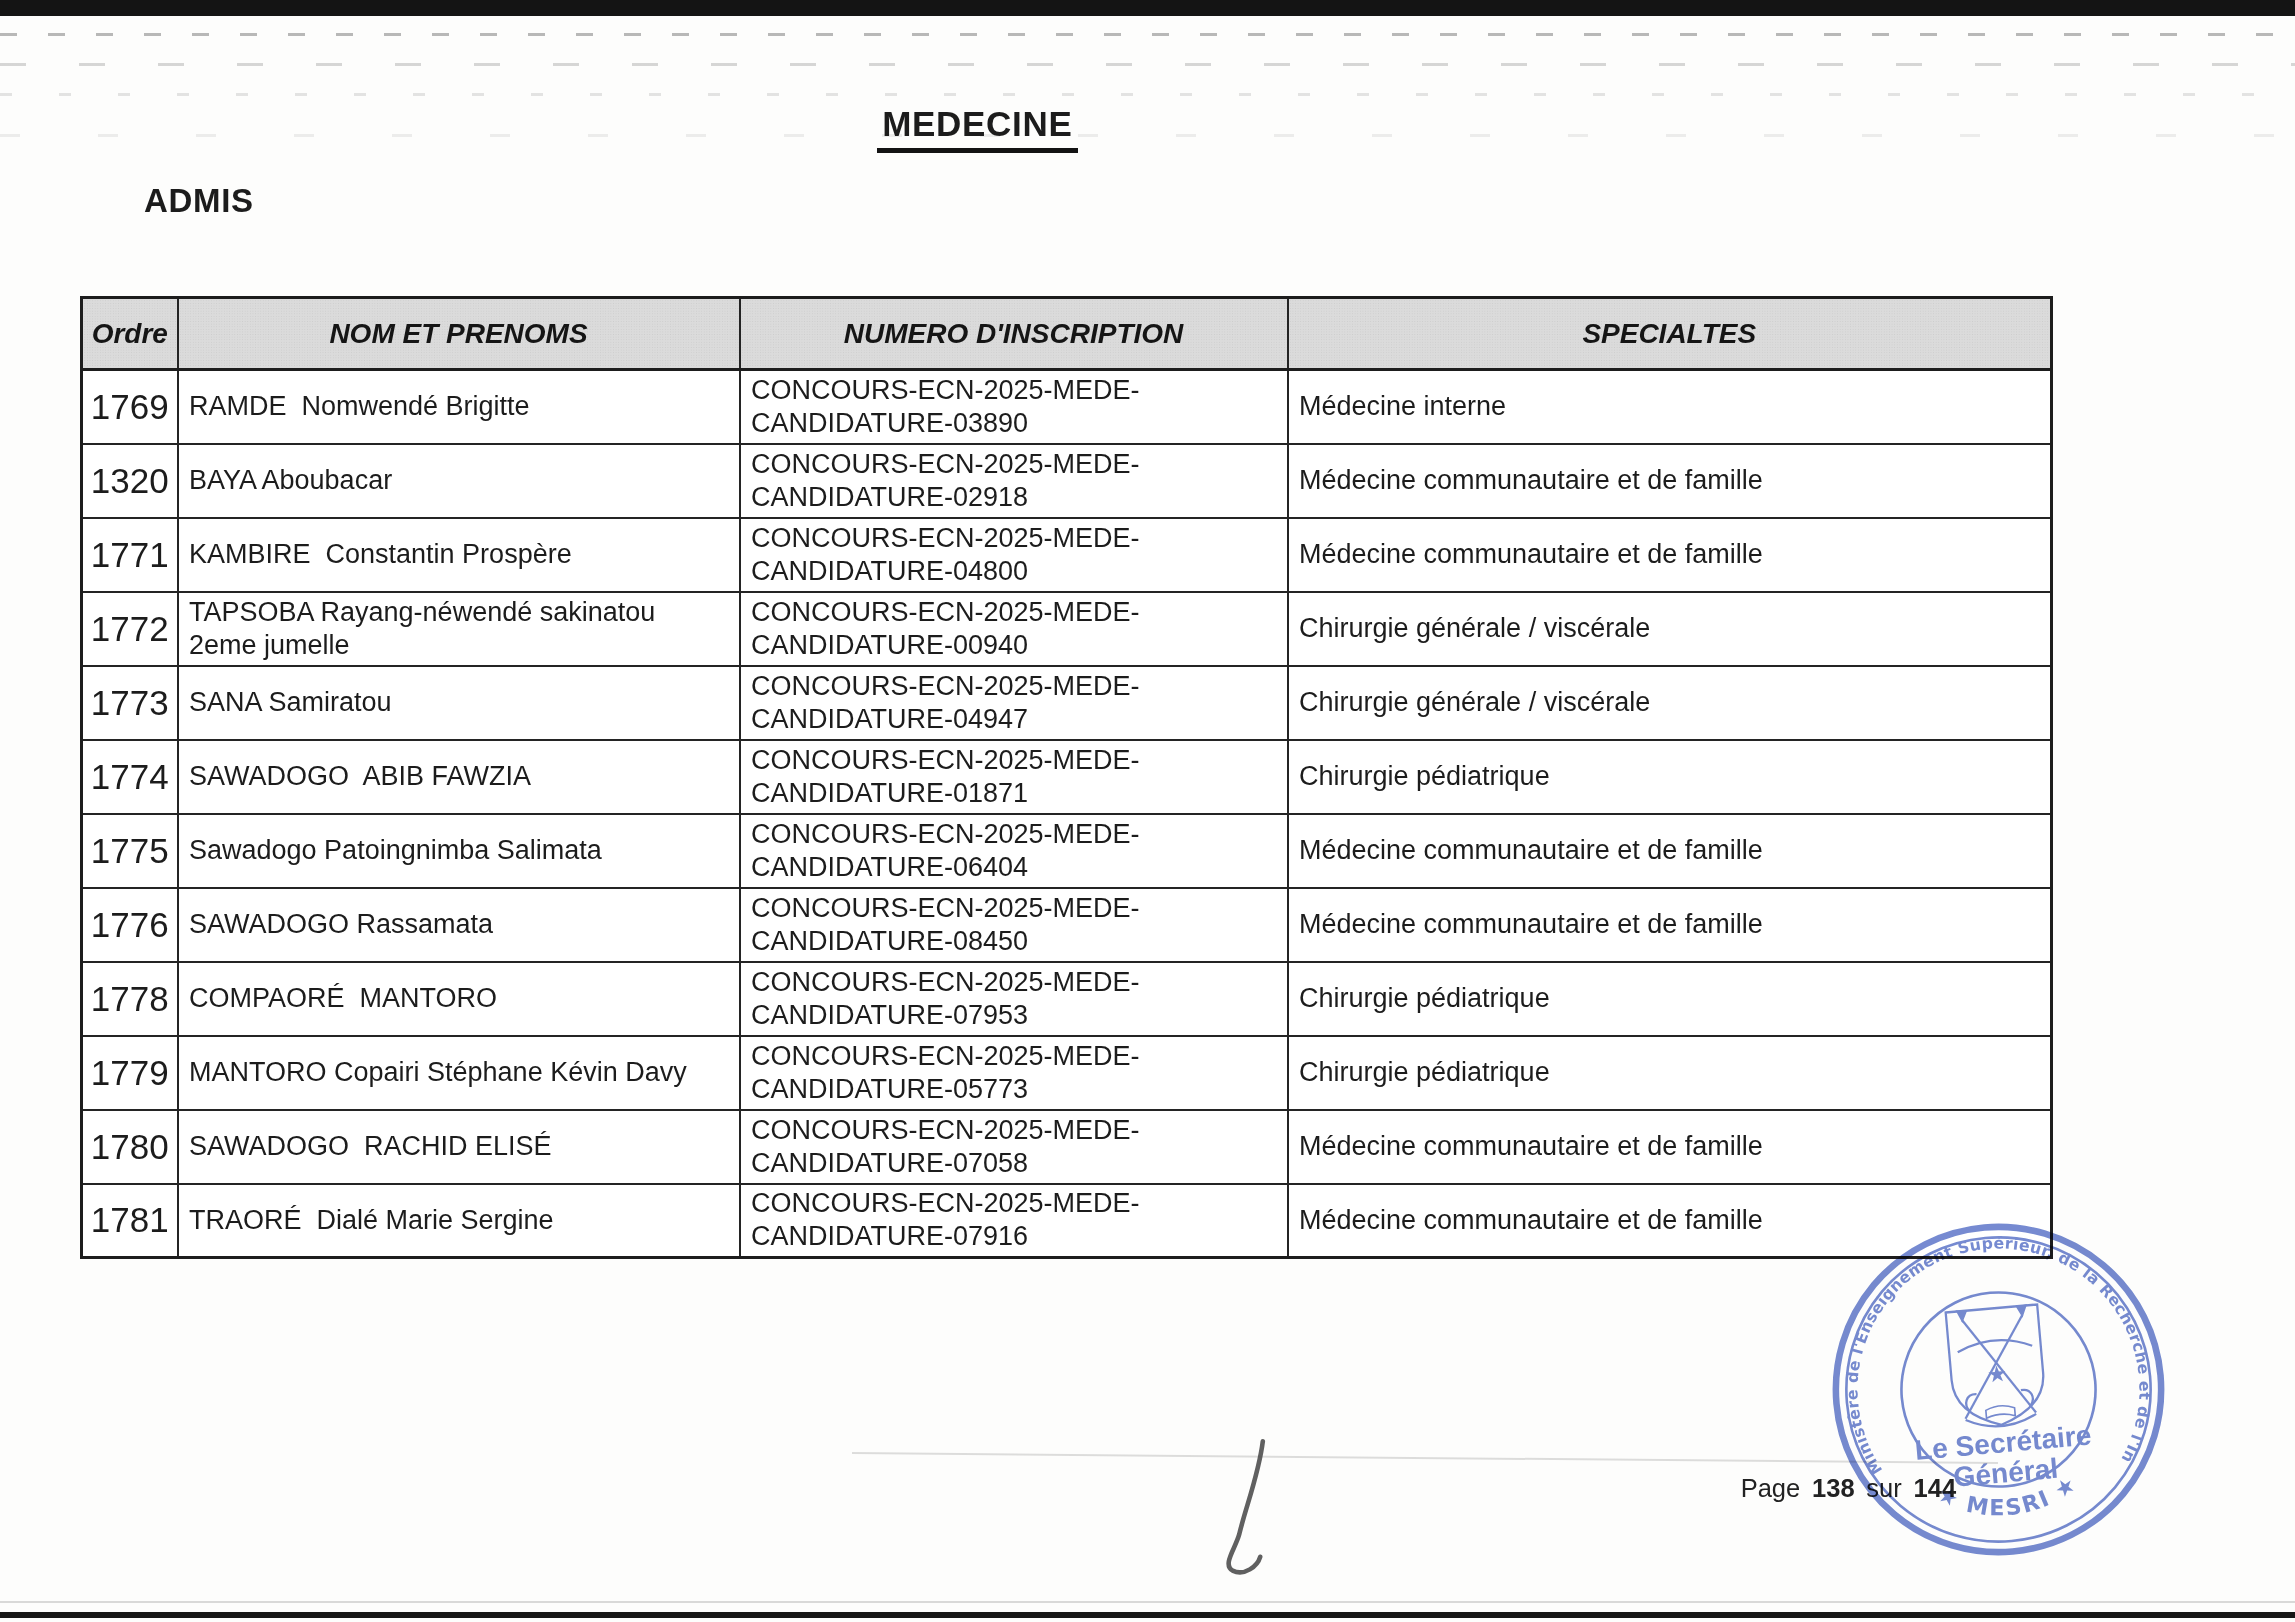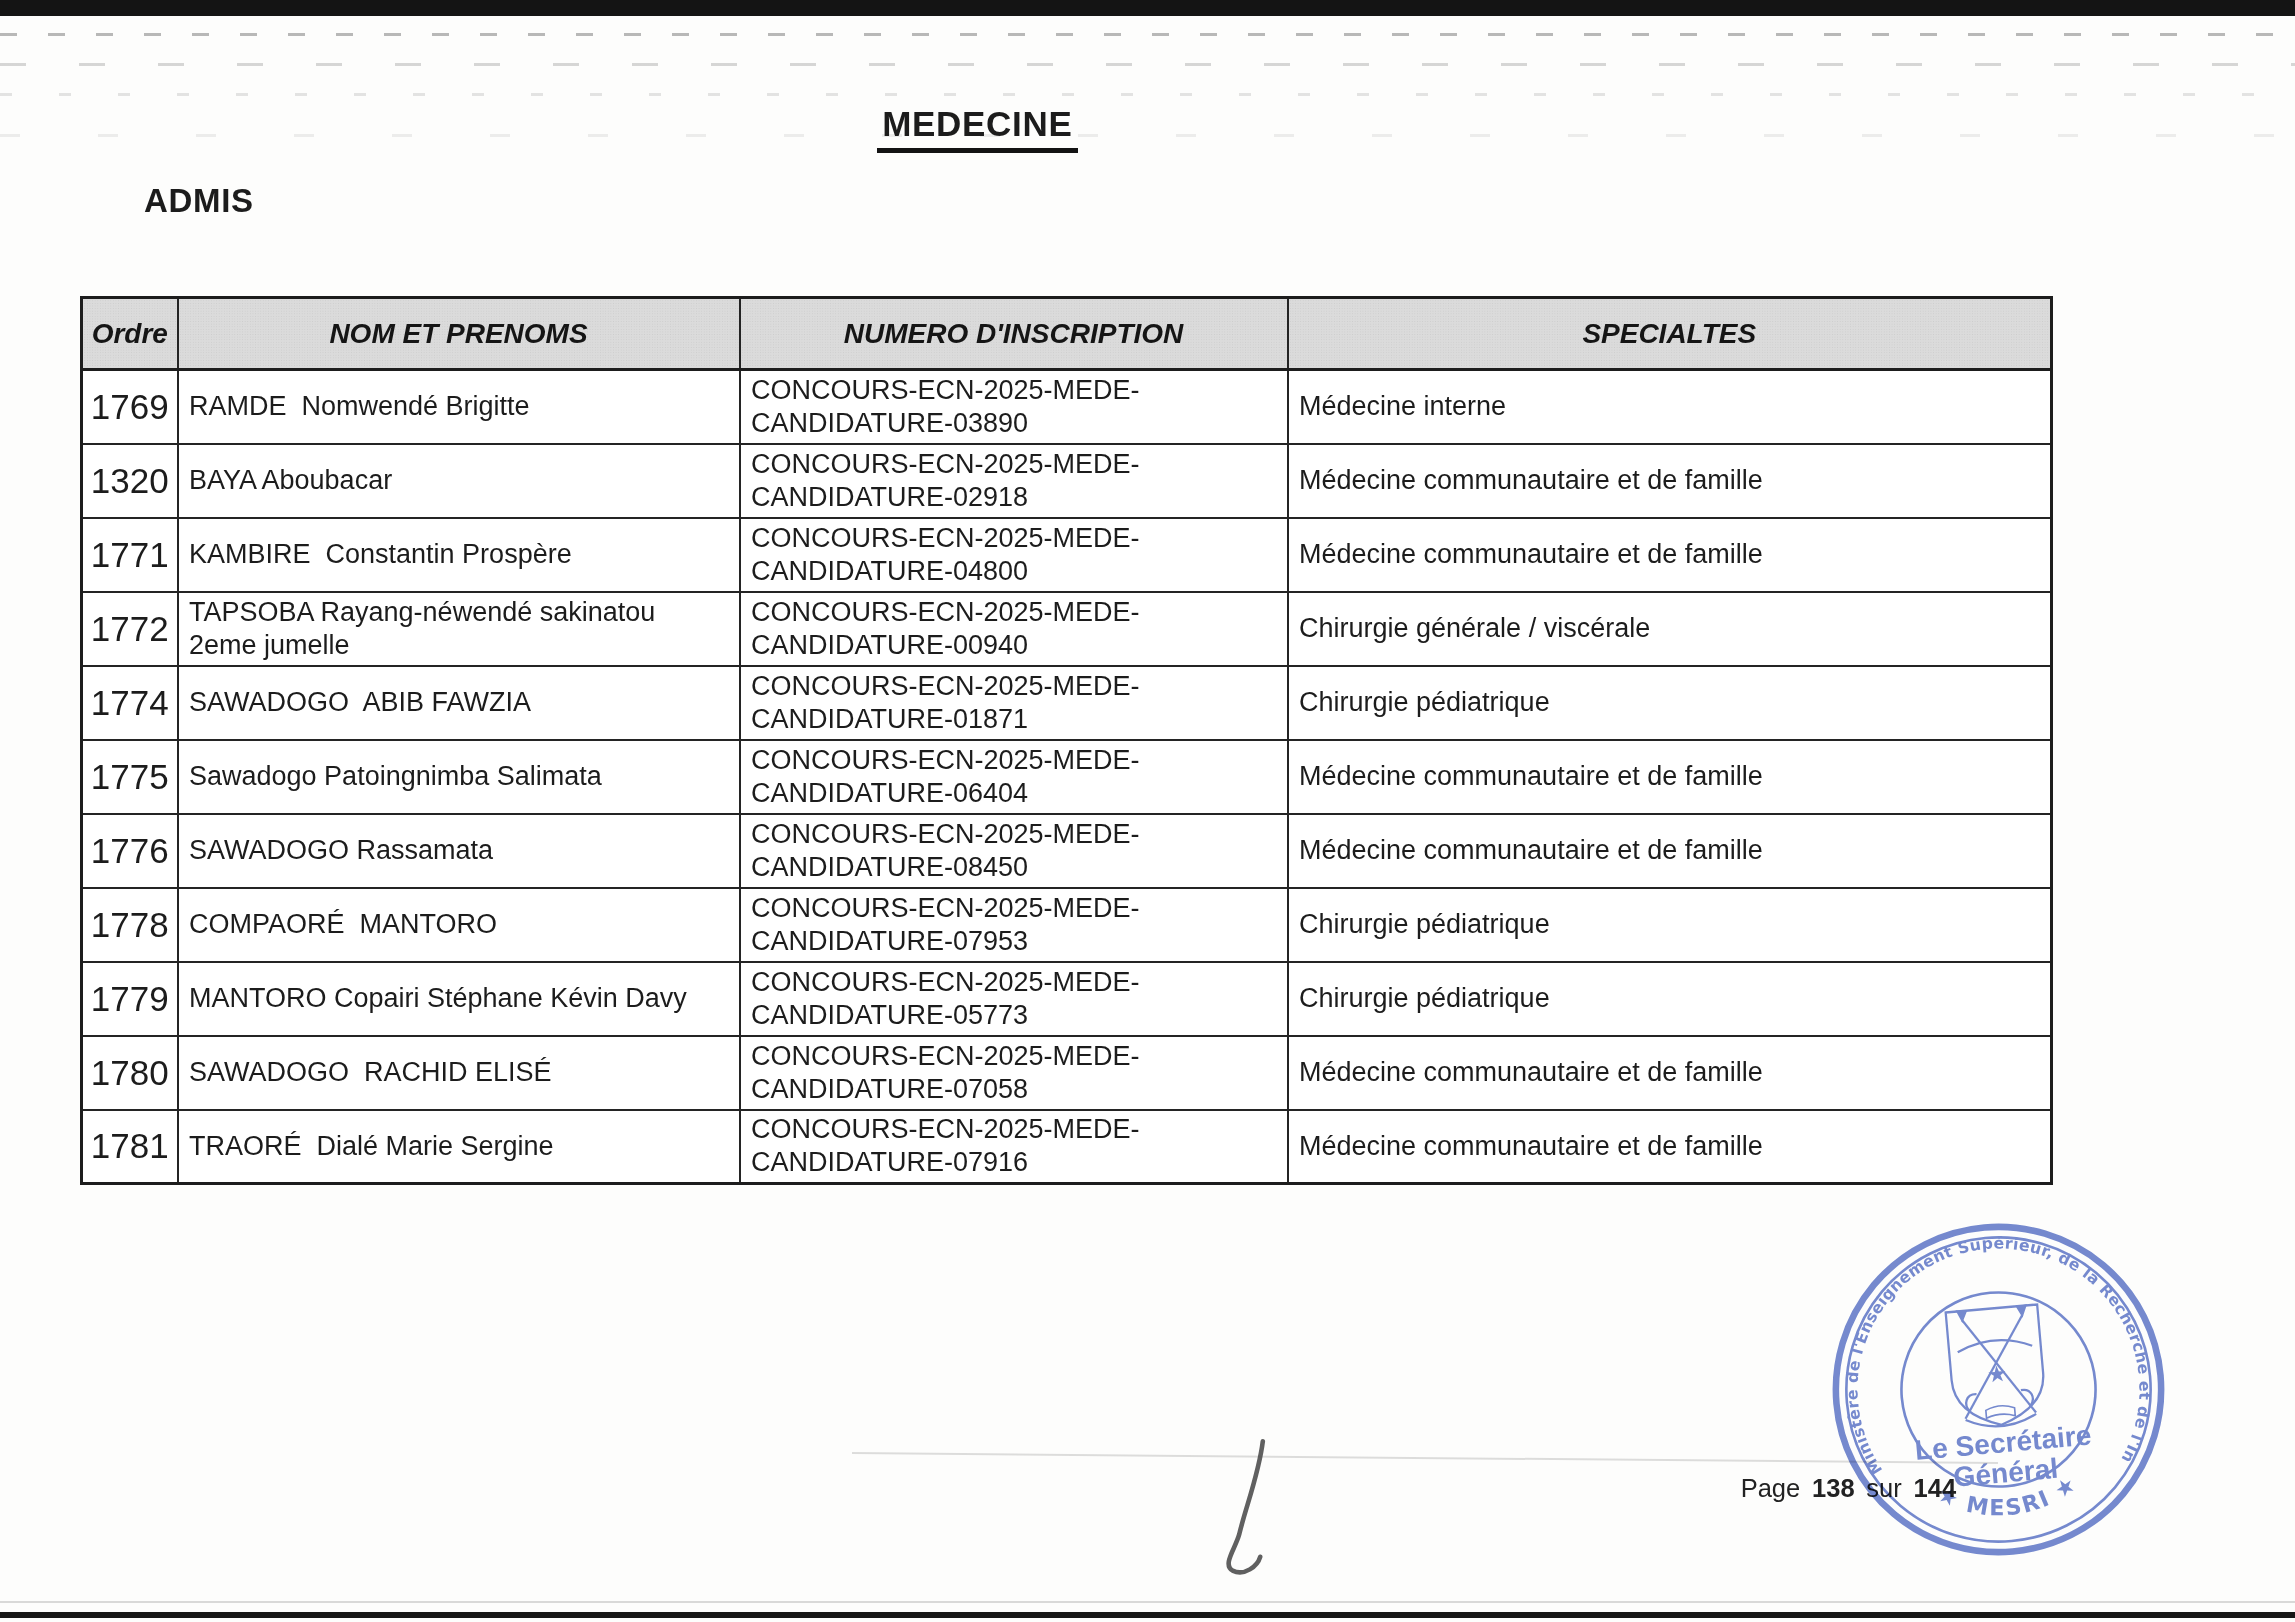--- a/index.html
+++ b/index.html
@@ -135,20 +135,27 @@
           <td class="c-insc">CONCOURS-ECN-2025-MEDE-
 CANDIDATURE-04800</td>
           <td class="c-spec">Médecine communautaire et de famille</td>
         </tr>
         <tr>
           <td class="c-ordre">1772</td>
           <td class="c-nom">TAPSOBA Rayang-néwendé sakinatou
 2eme jumelle</td>
           <td class="c-insc">CONCOURS-ECN-2025-MEDE-
 CANDIDATURE-00940</td>
+          <td class="c-spec">Chirurgie générale / viscérale</td>
+        </tr>
+        <tr>
+          <td class="c-ordre">1773</td>
+          <td class="c-nom">SANA Samiratou</td>
+          <td class="c-insc">CONCOURS-ECN-2025-MEDE-
+CANDIDATURE-04947</td>
           <td class="c-spec">Chirurgie générale / viscérale</td>
         </tr>
         <tr>
           <td class="c-ordre">1774</td>
           <td class="c-nom">SAWADOGO  ABIB FAWZIA</td>
           <td class="c-insc">CONCOURS-ECN-2025-MEDE-
 CANDIDATURE-01871</td>
           <td class="c-spec">Chirurgie pédiatrique</td>
         </tr>
         <tr>

